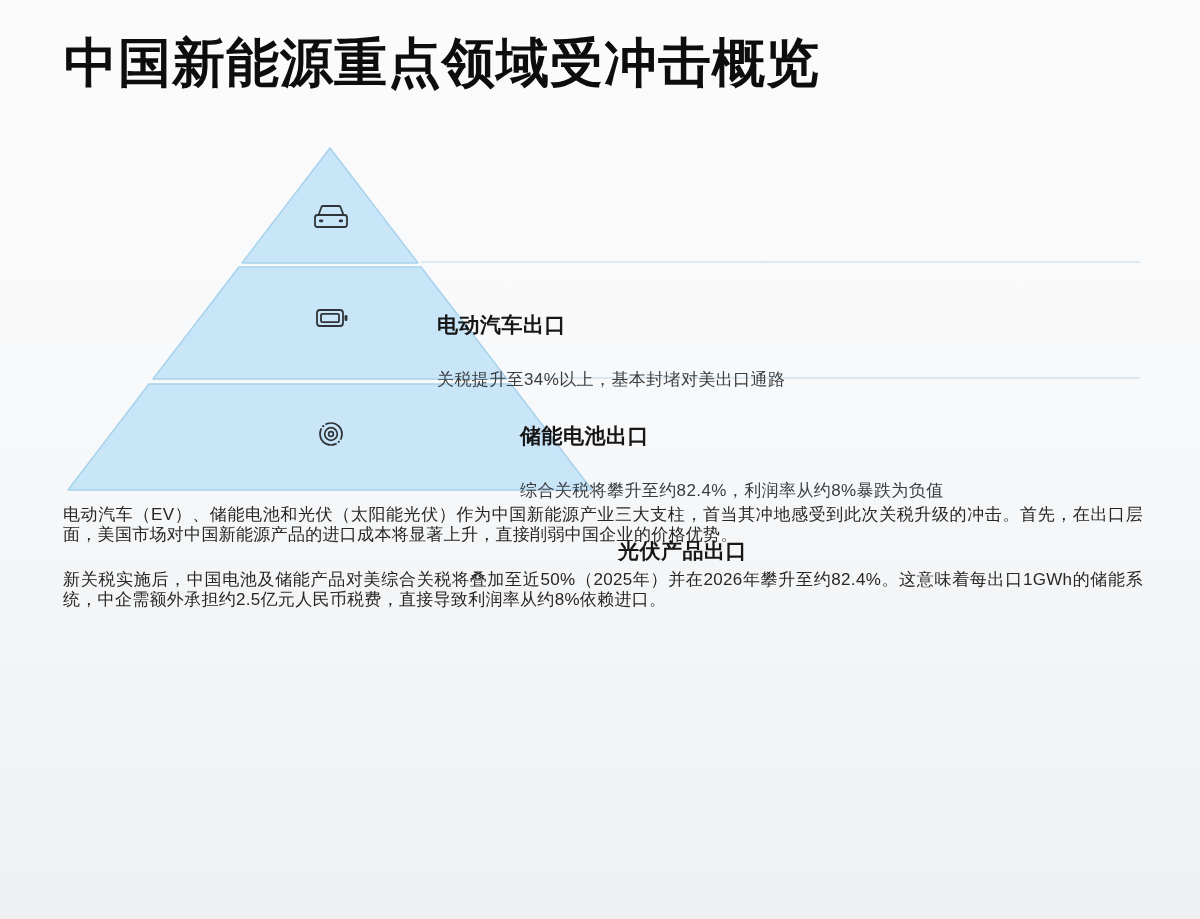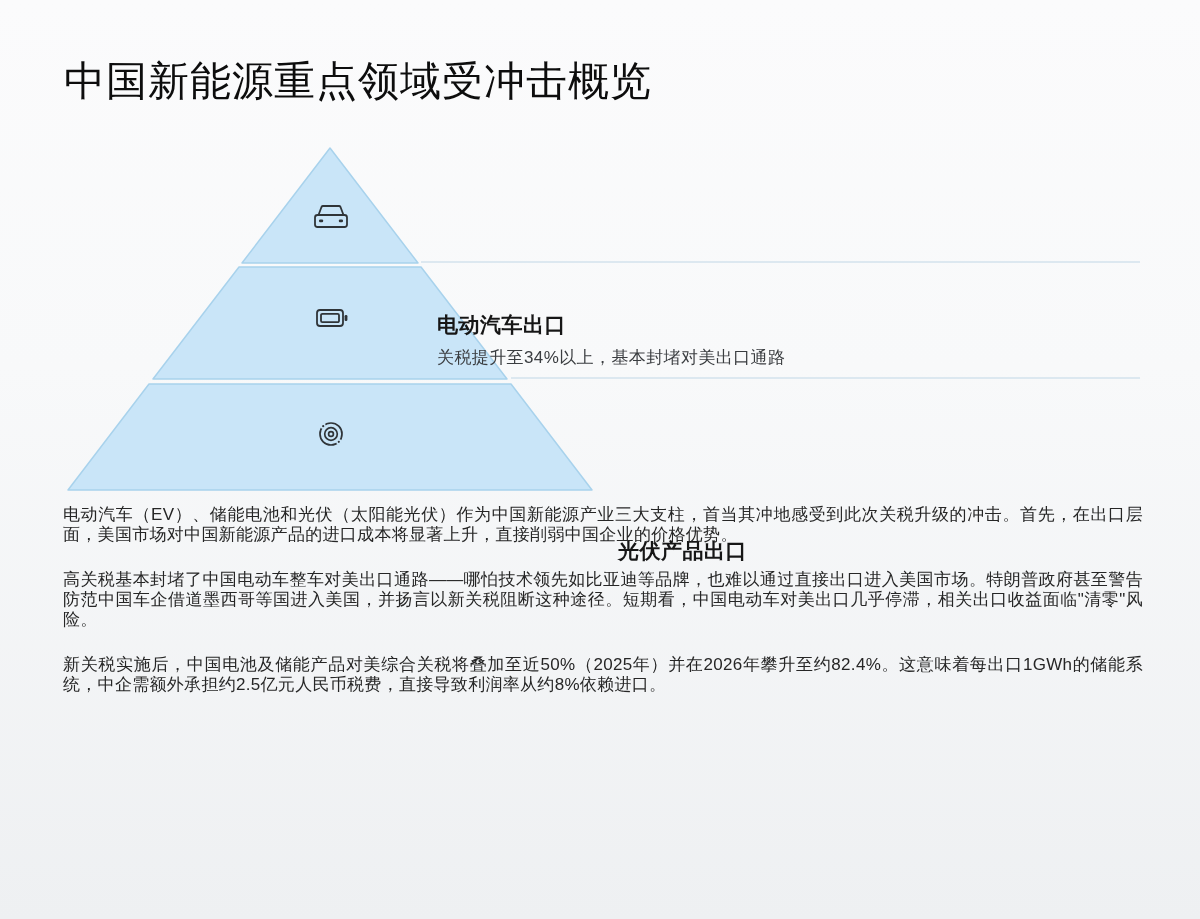--- a/index.html
+++ b/index.html
@@ -9,44 +9,44 @@
     width: 1200px;
     height: 919px;
     overflow: hidden;
     background: linear-gradient(180deg, #fbfbfc 0%, #f8f9fa 40%, #eef0f2 100%);
     font-family: "Liberation Sans", "DejaVu Sans", sans-serif;
     color: #222;
   }
   .page-title {
     position: absolute;
     left: 64px;
-    top: 56px;
-    font-size: 41px;
-    font-weight: 400;
+    top: 30px;
+    font-size: 53px;
+    font-weight: 700;
     letter-spacing: 1px;
     color: #0d0d0d;
     line-height: 1.25;
   }
   .diagram {
     position: absolute;
     left: 0;
     top: 140px;
     width: 1060px;
     height: 360px;
   }
   .diagram svg { position: absolute; left: 0; top: 0; }
   .tier-label { position: absolute; }
   .tier-label .tier-heading {
     font-size: 21px;
     font-weight: 700;
     color: #161616;
     letter-spacing: 0.5px;
   }
   .tier-label .tier-desc {
-    margin-top: 7px;
+    margin-top: 29px;
     font-size: 17px;
     color: #3a3d40;
     letter-spacing: 0.4px;
   }
   .tier-label-1 { left: 437px; top: 171px; }
   .tier-label-2 { left: 520px; top: 282px; }
   .tier-label-3 { left: 618px; top: 397px; }
   .body-text {
     position: absolute;
     left: 63px;
@@ -104,24 +104,27 @@
         </g>
         <circle cx="-7.8" cy="-7.8" r="1.9" fill="#2f3438" stroke="#c9e5f8" stroke-width="1.6"></circle>
         <circle cx="7.8" cy="7.8" r="1.9" fill="#2f3438" stroke="#c9e5f8" stroke-width="1.6"></circle>
       </g>
     </svg>
 
     <div class="tier-label tier-label-1">
       <div class="tier-heading">电动汽车出口</div>
       <div class="tier-desc">关税提升至34%以上，基本封堵对美出口通路</div>
     </div>
+    <div class="tier-label tier-label-2">
+      <div class="tier-heading">储能电池出口</div>
+      <div class="tier-desc">综合关税将攀升至约82.4%，利润率从约8%暴跌为负值</div>
+    </div>
     <div class="tier-label tier-label-3">
       <div class="tier-heading">光伏产品出口</div>
     </div>
   </div>
 
   <div class="body-text">
     <p>电动汽车（EV）、储能电池和光伏（太阳能光伏）作为中国新能源产业三大支柱，首当其冲地感受到此次关税升级的冲击。首先，在出口层面，美国市场对中国新能源产品的进口成本将显著上升，直接削弱中国企业的价格优势。</p>
-    <p>高关税基本封堵了中国电动车整车对美出口通路——哪怕技术领先如比亚迪等品牌，也难以通过直接出口进入美国市场。特朗普政府甚至警告防范中国车企借道墨西哥等国进入美国，并扬言以新关税阻断这种途径。短期看，中国电动车对美出口几乎停滞，相关出口收益面临"清零"风险。</p>
     <p>新关税实施后，中国电池及储能产品对美综合关税将叠加至近50%（2025年）并在2026年攀升至约82.4%。这意味着每出口1GWh的储能系统，中企需额外承担约2.5亿元人民币税费，直接导致利润率从约8%依赖进口。</p>
   </div>
 
 </div>
 
 </body></html>

